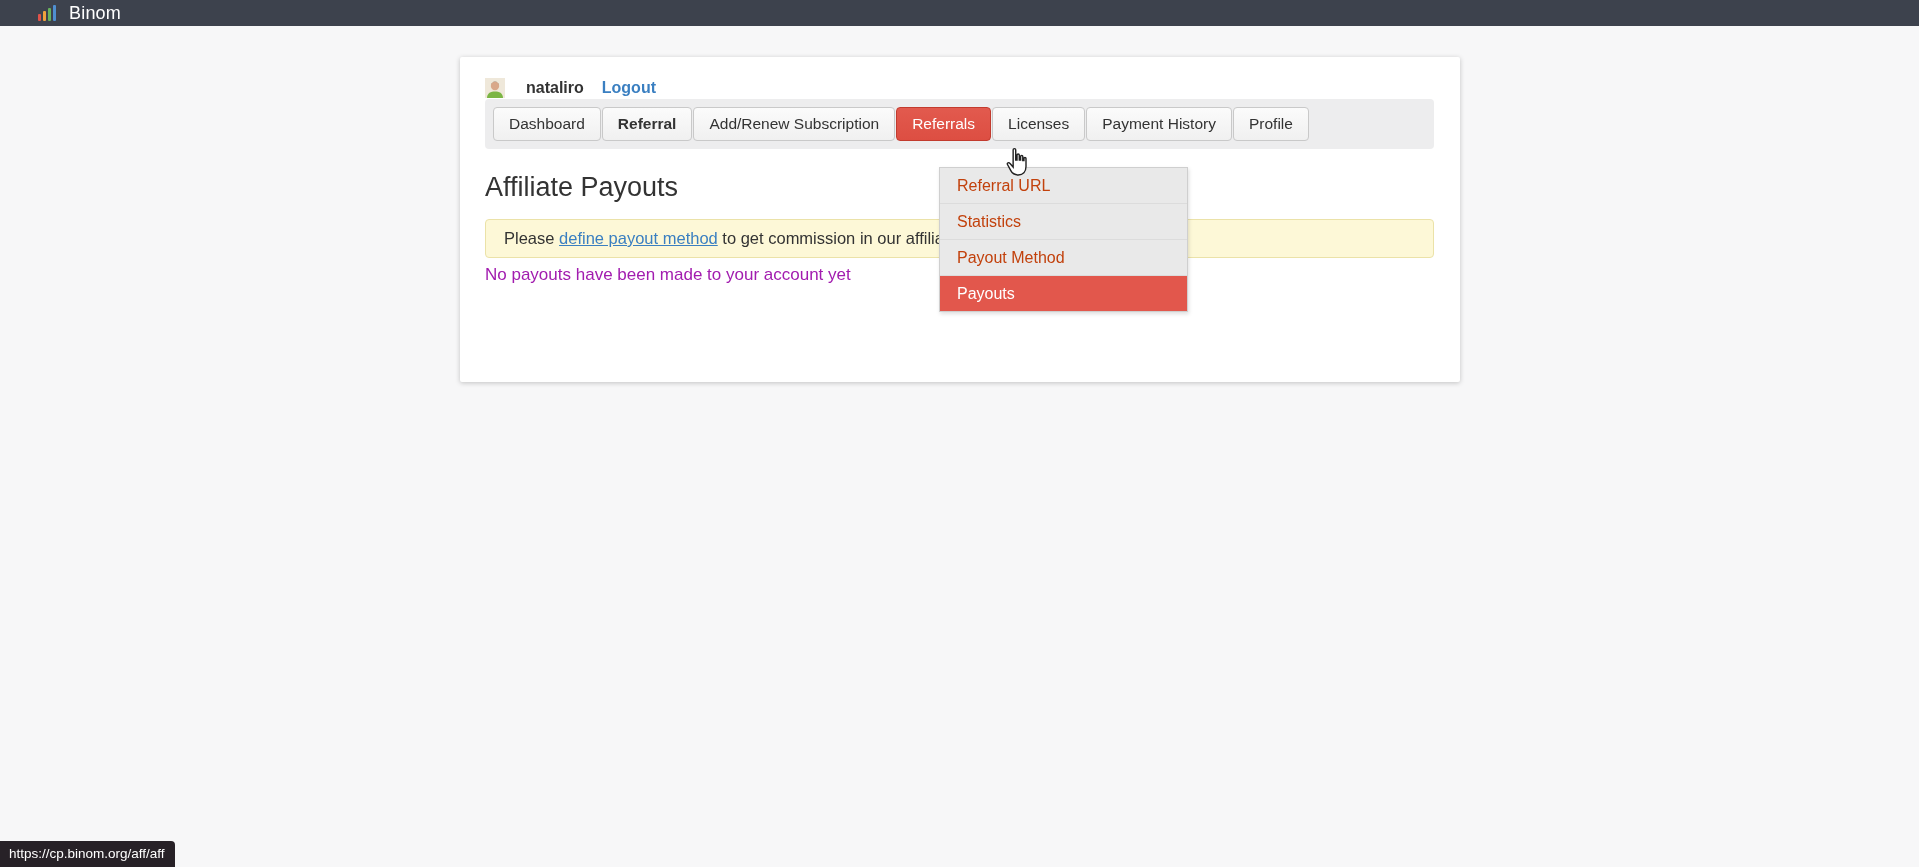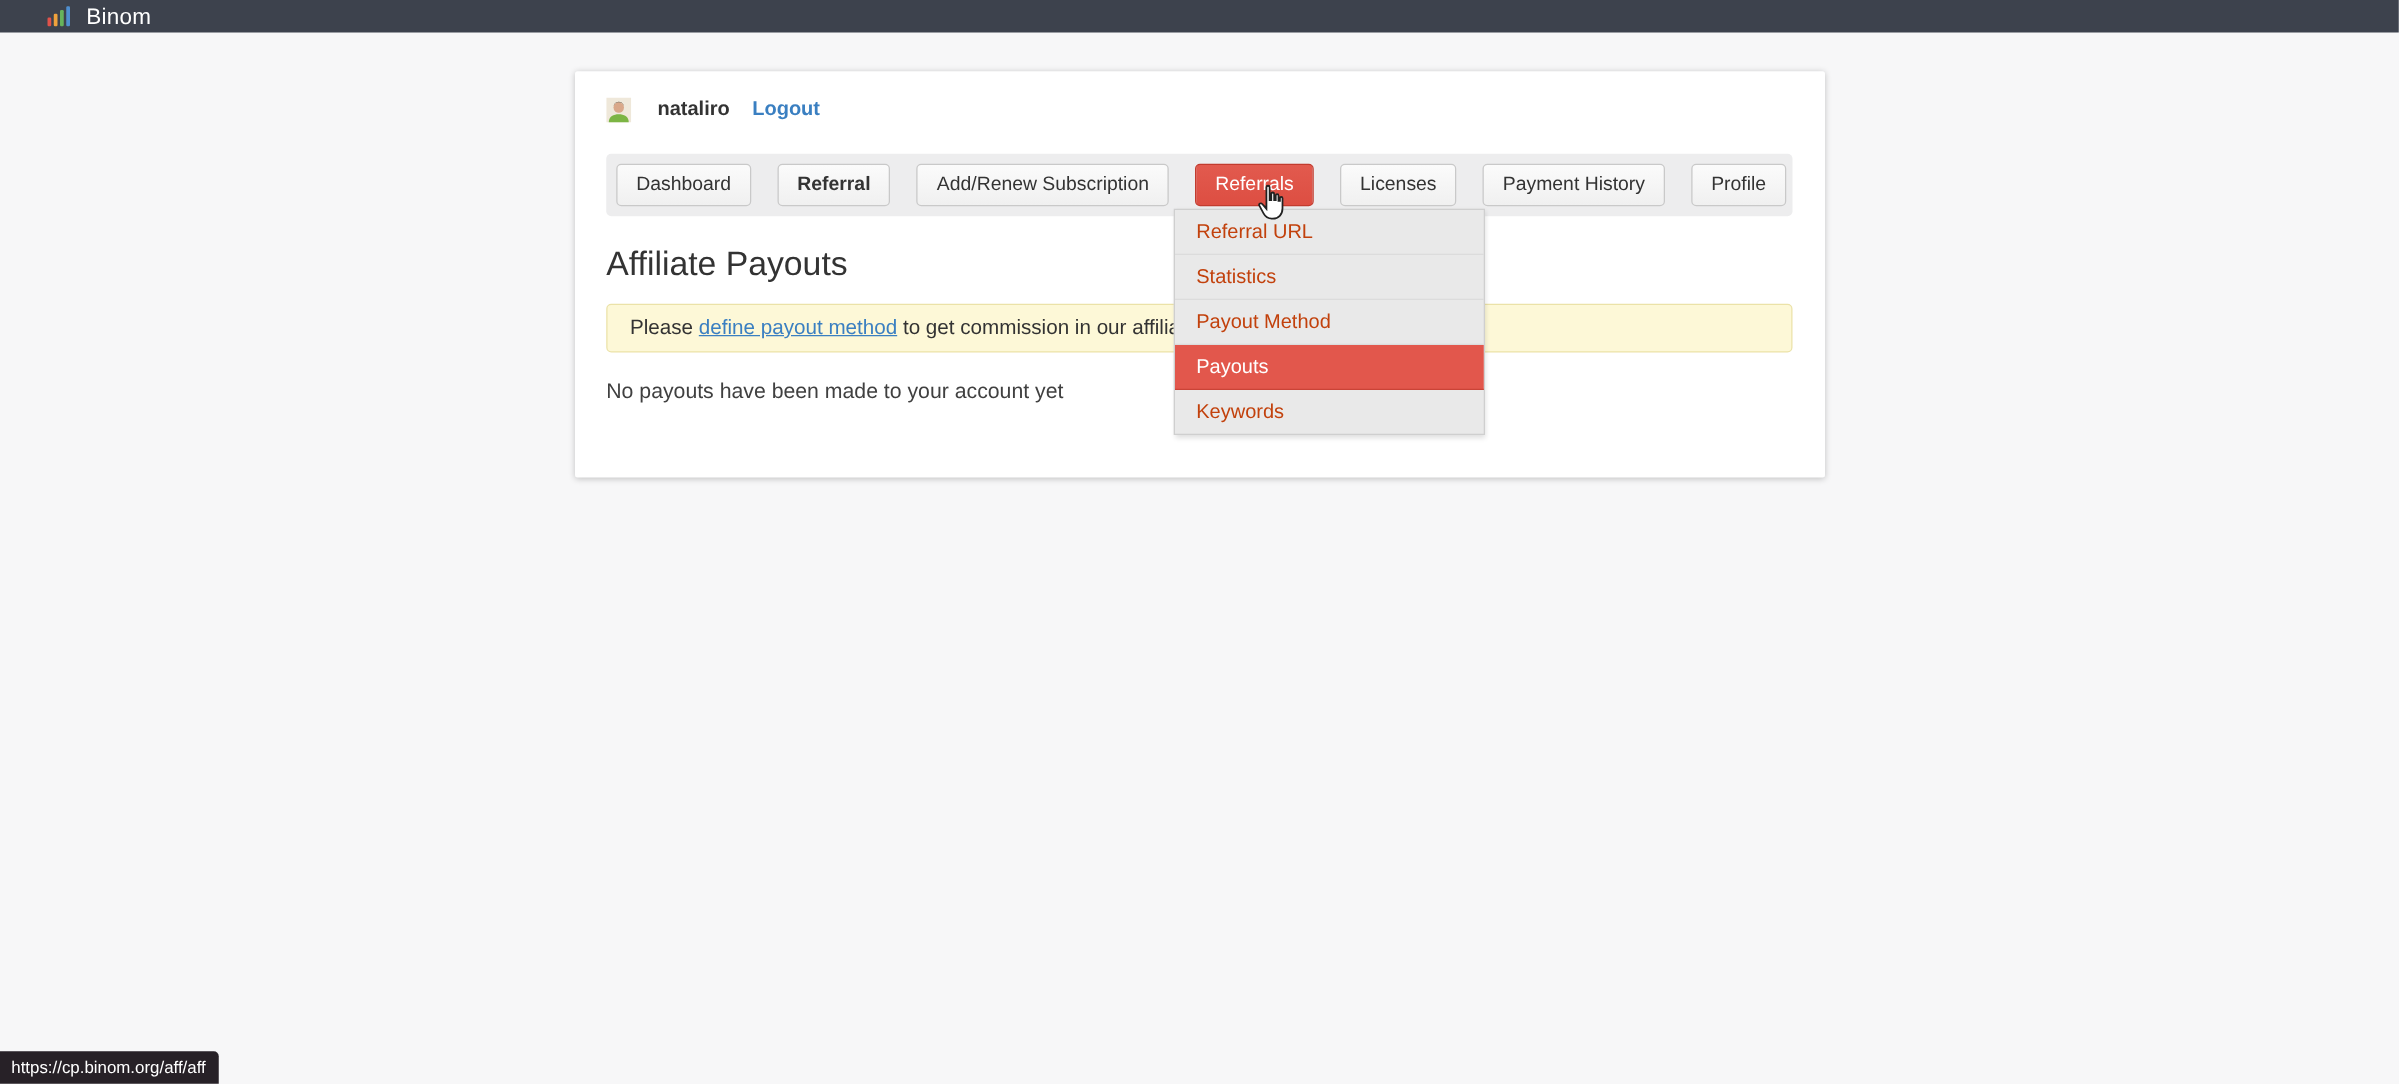--- a/index.html
+++ b/index.html
@@ -30,22 +30,22 @@
     box-shadow:0 1px 5px rgba(0,0,0,.22);
     padding:20px 26px 0 25px;
   }
 
   .user-row { display:flex; align-items:center; height:22px;gap:12px; }
   .avatar { width:20px; height:20px; display:block; }
   .username { font-weight:bold; color:#333; font-size:16px; margin-left:9px; }
   .logout { color:#3a7fc1; font-weight:bold; font-size:16px; text-decoration:none; margin-left:6px; cursor:pointer; }
 
   .navbar {
-    margin-top:24px; background:#ededee; border-radius:4px;
-    padding:8px; display:flex; gap:21px; align-items:center; height:50px;
+    background:#ededee; border-radius:4px;
+    padding:8px; display:flex; gap:1px; align-items:center; height:50px;
   }
   .nav-btn {
     background:linear-gradient(#fbfbfb,#f0f0f0);
     border:1px solid #c9c9c9; border-radius:4px;
     padding:7px 15px; font-size:15.5px; color:#333;
     font-family:"Liberation Sans", sans-serif; cursor:pointer; white-space:nowrap; height:34px;
   }
   .nav-btn.bold { font-weight:bold; }
   .nav-btn.active {
     background:linear-gradient(#e25a4e,#dd4e42);
@@ -53,21 +53,21 @@
   }
 
   .page-title { font-size:27px; color:#333; font-weight:500; margin:23px 0 0 0; }
 
   .notice {
     margin-top:16px; background:#fdf8d7; border:1px solid #ebe2a8; border-radius:4px;
     padding:9px 18px; font-size:16.5px; color:#333; line-height:19px; height:39px;
   }
   .notice a { color:#3a7fc1; text-decoration:underline; cursor:pointer; }
 
-  .empty-msg { margin-top:21px; font-size:17px; color:#404040; }
+  .empty-msg { margin-top:7px; font-size:17px; color:#a21caf; }
 
   
   .dropdown {
     position:absolute; left:939px; top:167px; width:249px;
     background:#e9e9e9; border:1px solid #cfcfcf;
     box-shadow:1px 2px 4px rgba(0,0,0,.13); z-index:10;
   }
   .dd-item {
     padding:8px 17px; font-size:16px; color:#c2410c; line-height:19px;
     border-bottom:1px solid #dcdcdc; cursor:pointer;
@@ -128,20 +128,19 @@
   </div>
 
   <div class="empty-msg">No payouts have been made to your account yet</div>
 </div>
 
 <div class="dropdown">
   <div class="dd-item">Referral URL</div>
   <div class="dd-item">Statistics</div>
   <div class="dd-item">Payout Method</div>
   <div class="dd-item active">Payouts</div>
-  <div class="dd-item">Keywords</div>
 </div>
 
 <svg class="cursor" viewBox="0 0 24 28">
   <path d="M9 3 C9 1.7 11 1.7 11 3 L11 11 L12 11 L12 7.2 C12 5.9 13.8 5.9 13.8 7.2 L13.8 11 L14.8 11 L14.8 8.2 C14.8 7 16.5 7 16.5 8.2 L16.5 11.4 L17.4 11.4 L17.4 9.8 C17.4 8.7 19 8.7 19 9.8 L19 16 C19 20 16.5 22.5 13 22.5 C9.8 22.5 8.3 21.3 7.2 19.2 L4.6 14.4 C4 13.3 5.6 12.4 6.4 13.4 L9 16.4 Z" fill="#ffffff" stroke="#222222" stroke-width="1.1"></path>
 </svg>
 
 <div class="statusbar">https://cp.binom.org/aff/aff</div>
 
 </body></html>

